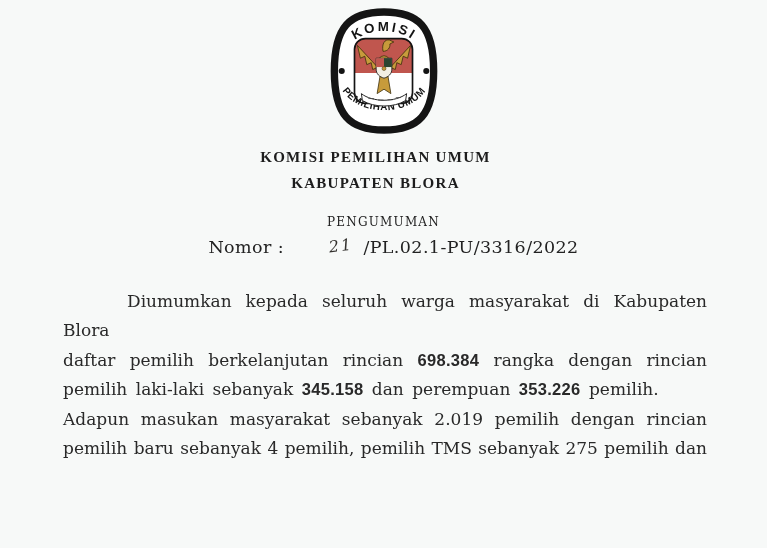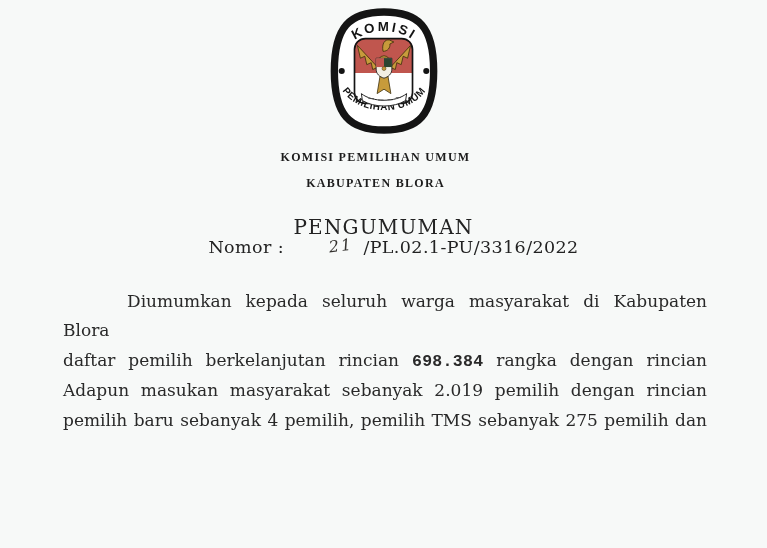--- a/index.html
+++ b/index.html
@@ -20,31 +20,31 @@
     width: 118px;
     height: 126px;
   }
   .org-name {
     position: absolute;
     top: 144px;
     left: 0; right: 16px;
     text-align: center;
     font-family: "Liberation Serif", serif;
     font-weight: 700;
-    font-size: 12px;
+    font-size: 15px;
     letter-spacing: 1.3px;
     line-height: 26px;
     color: #1d1d1d;
   }
   .doc-type {
     position: absolute;
     top: 215px;
     left: 0; right: 0;
     text-align: center;
-    font-size: 20px;
+    font-size: 12px;
     letter-spacing: 1.2px;
     color: #222;
   }
   .nomor-line {
     position: absolute;
     top: 237px;
     left: 0; right: 0;
     display: flex;
     justify-content: center;
     align-items: baseline;
@@ -70,21 +70,21 @@
     width: 644px;
     font-size: 17px;
     line-height: 29.4px;
     color: #292929;
   }
   .line { text-align: justify; }
   .line.j { text-align-last: justify; }
   .line.ind { text-indent: 64px; }
   .line.ws { text-align: left; text-align-last: left; word-spacing: 3px; }
   .num {
-    font-family: Liberation Mono, monospace;
+    font-family: Liberation Sans, sans-serif;
     font-weight: 700;
     font-size: 16.5px;
     letter-spacing: 0.3px;
   }
 </style>
 </head>
 <body>
 
 <div class="page">
 
@@ -146,17 +146,18 @@
 
   <div class="nomor-line">
     <span class="nomor-label">Nomor :</span>
     <span class="nomor-value">21</span>
     <span class="nomor-suffix">/PL.02.1-PU/3316/2022</span>
   </div>
 
   <div class="body-text">
       <div class="line j ind"><span>Diumumkan kepada seluruh warga masyarakat di Kabupaten Blora</span></div>
       <div class="line j"><span>daftar pemilih berkelanjutan rincian </span><span class="num">698.384</span><span> rangka dengan rincian</span></div>
+      <div class="line ws"><span>pemilih laki-laki sebanyak </span><span class="num">345.158</span><span> dan perempuan </span><span class="num">353.226</span><span> pemilih.</span></div>
       <div class="line j"><span>Adapun masukan masyarakat sebanyak 2.019 pemilih dengan rincian</span></div>
       <div class="line j"><span>pemilih baru sebanyak 4 pemilih, pemilih TMS sebanyak 275 pemilih dan</span></div>
     </div>
 
 </div>
 
 </body></html>

